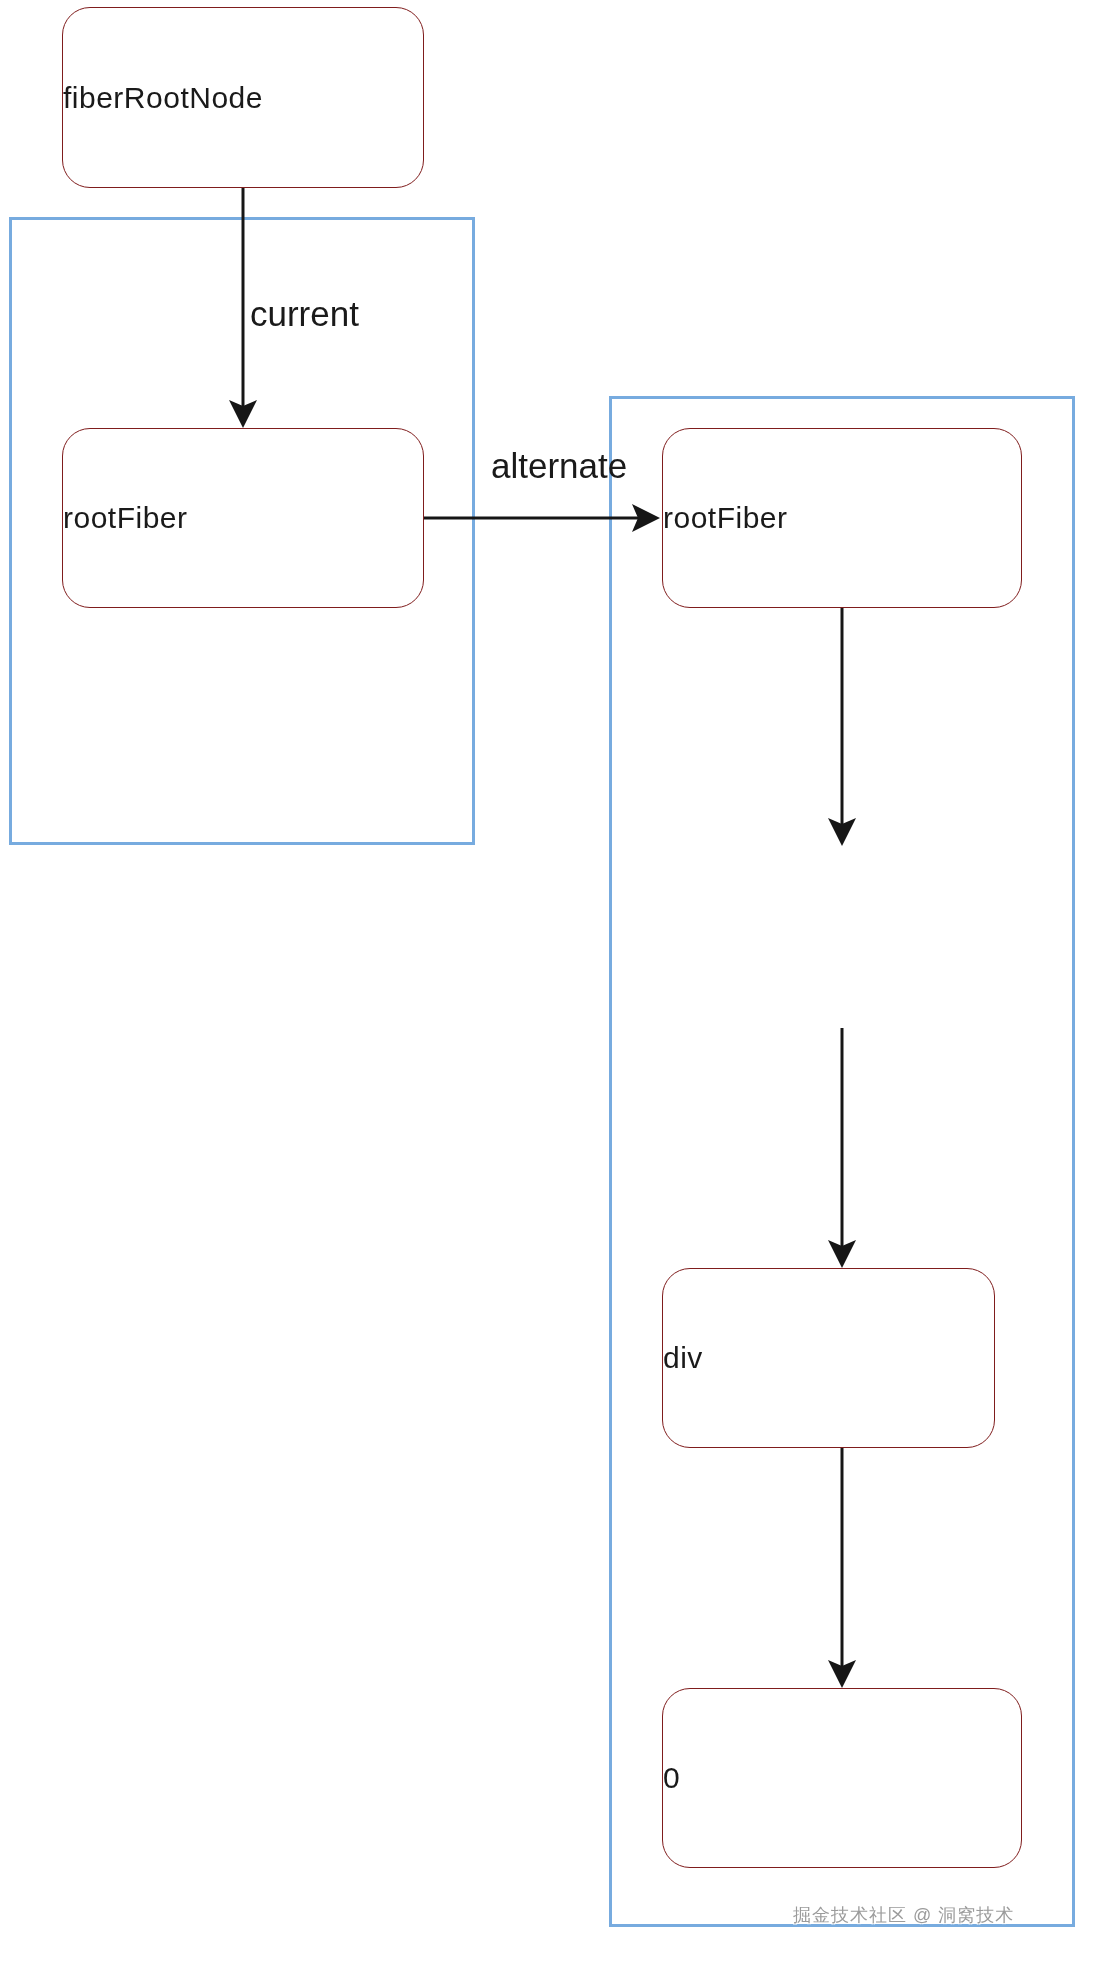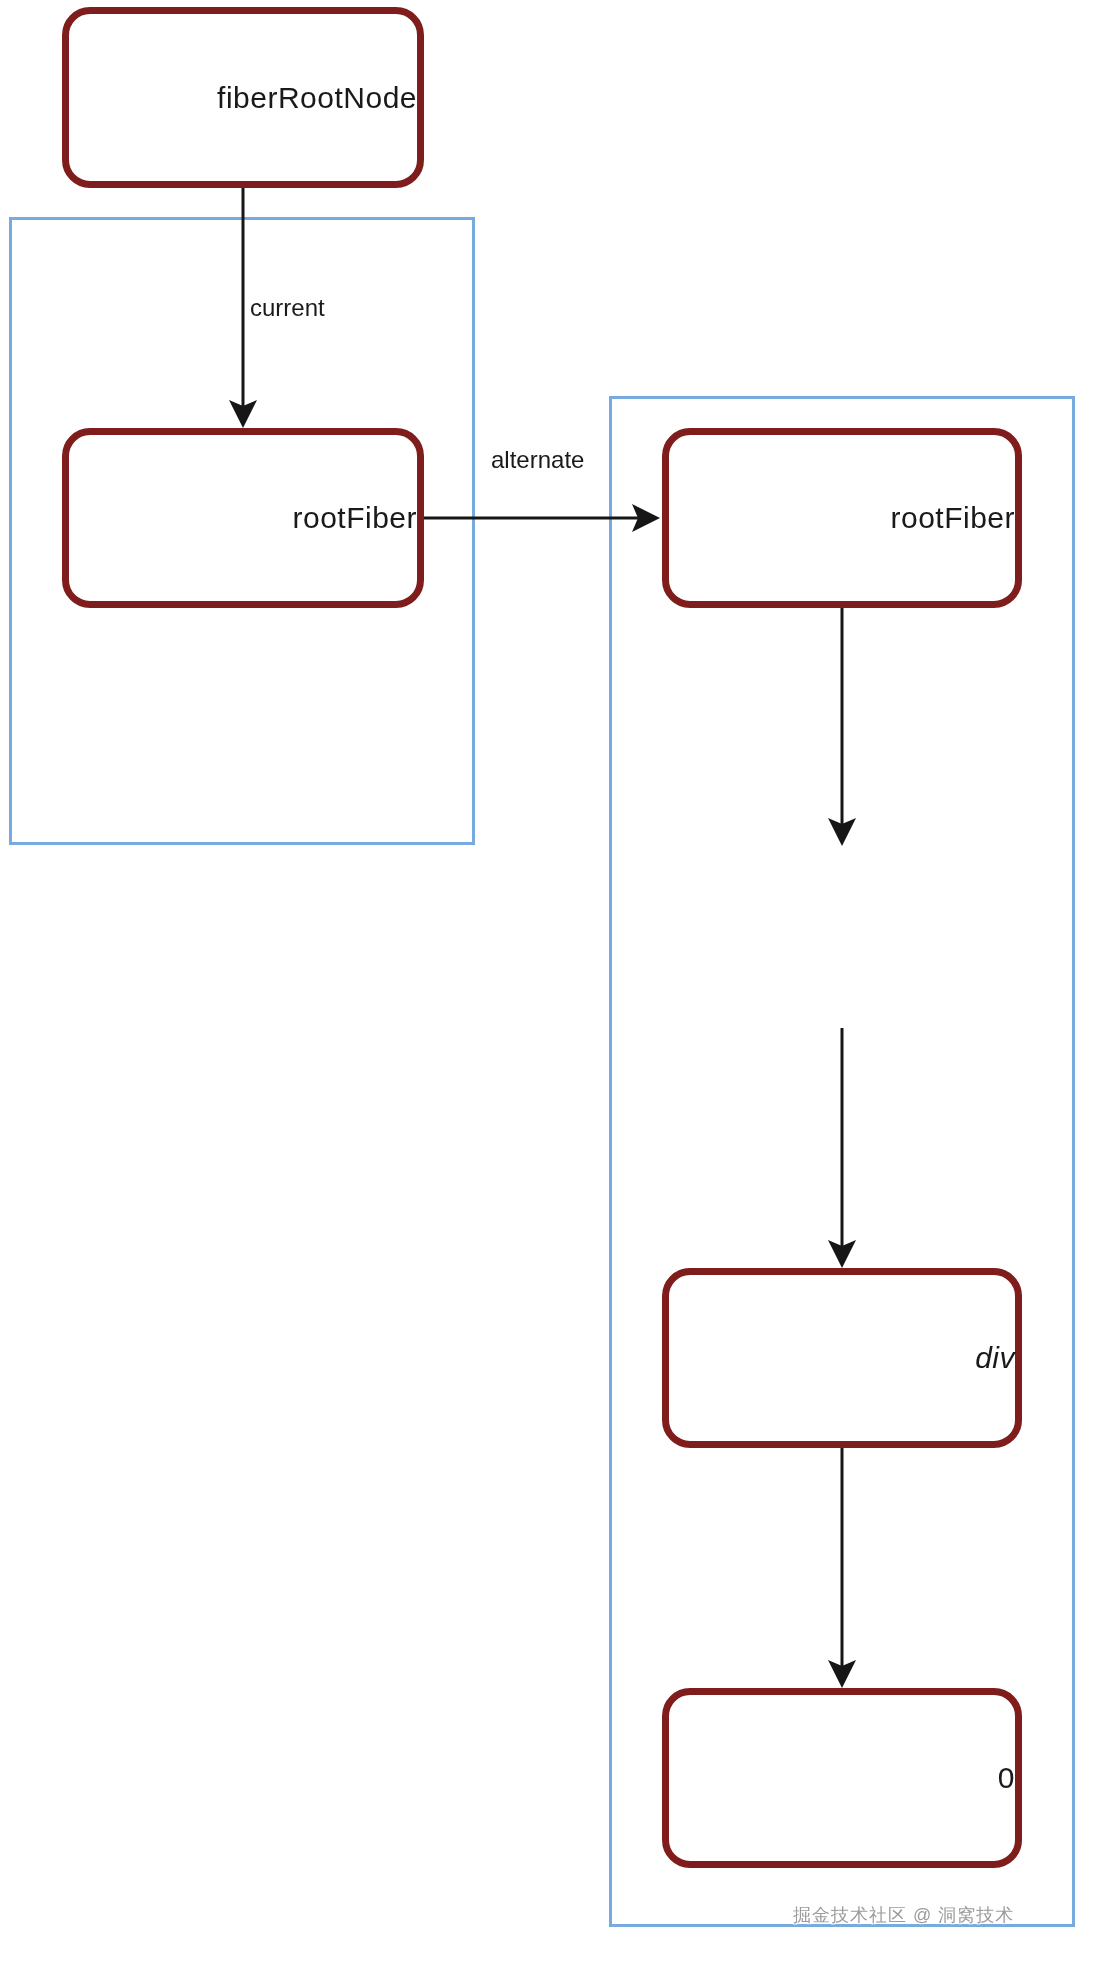--- a/index.html
+++ b/index.html
@@ -16,34 +16,34 @@
     overflow: hidden;
   }
   .group-rect {
     position: absolute;
     border: 3px solid #77abdf;
     background: transparent;
     box-sizing: border-box;
   }
   .node {
     position: absolute;
-    border: 7px solid #7f1d1d;
+    border: 1px solid #7f1d1d;
     border-radius: 28px;
     background: #ffffff;
     box-sizing: border-box;
     display: flex;
     align-items: center;
-    justify-content: flex-end;
+    justify-content: flex-start;
     font-size: 30px;
     color: #1a1a1a;
     letter-spacing: 0.5px;
   }
   .edge-label {
     position: absolute;
-    font-size: 24px;
+    font-size: 35px;
     color: #1a1a1a;
     background: transparent;
     white-space: nowrap;
   }
   #arrow-layer {
     position: absolute;
     left: 0;
     top: 0;
     width: 1116px;
     height: 1971px;
@@ -106,21 +106,21 @@
 
   <div class="node" style="left:62px; top:428px; width:362px; height:180px;">
     <span>rootFiber</span>
   </div>
 
   <div class="node" style="left:662px; top:428px; width:360px; height:180px;">
     <span>rootFiber</span>
   </div>
 
 
-  <div class="node" style="left:662px; top:1268px; width:360px; height:180px;font-style:italic;">
+  <div class="node" style="left:662px; top:1268px; width:333px; height:180px;">
     <span>div</span>
   </div>
 
   <div class="node" style="left:662px; top:1688px; width:360px; height:180px;">
     <span>0</span>
   </div>
 
   <div class="edge-label" style="left:250px; top:294px;">current</div>
 
   <div class="edge-label" style="left:491px; top:446px;">alternate</div>

